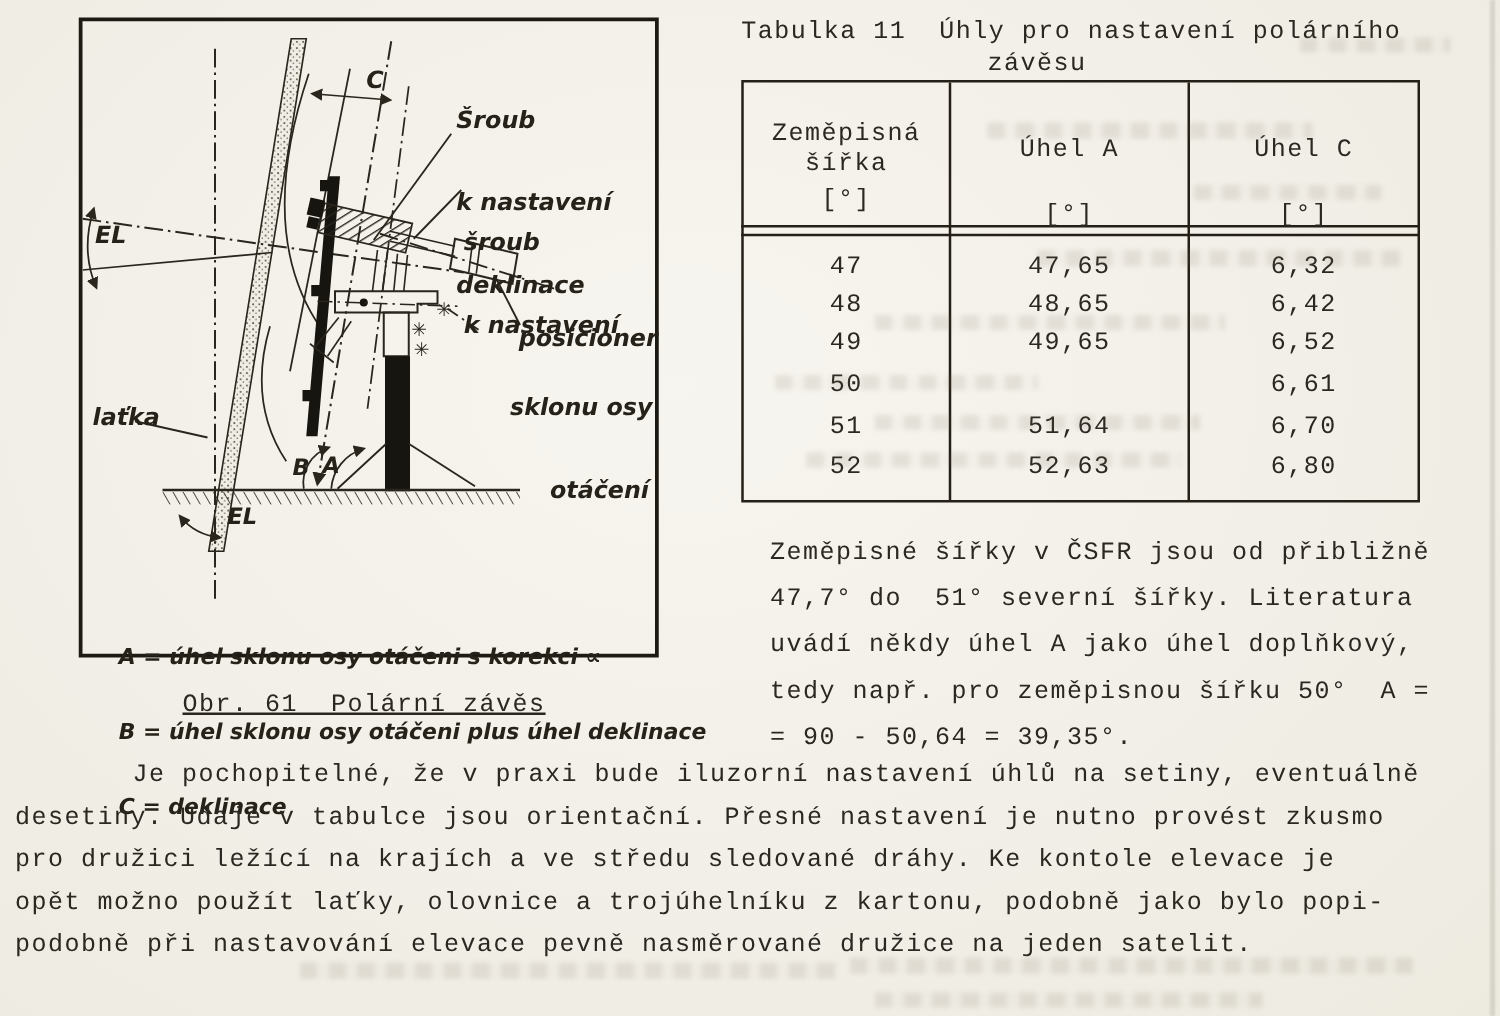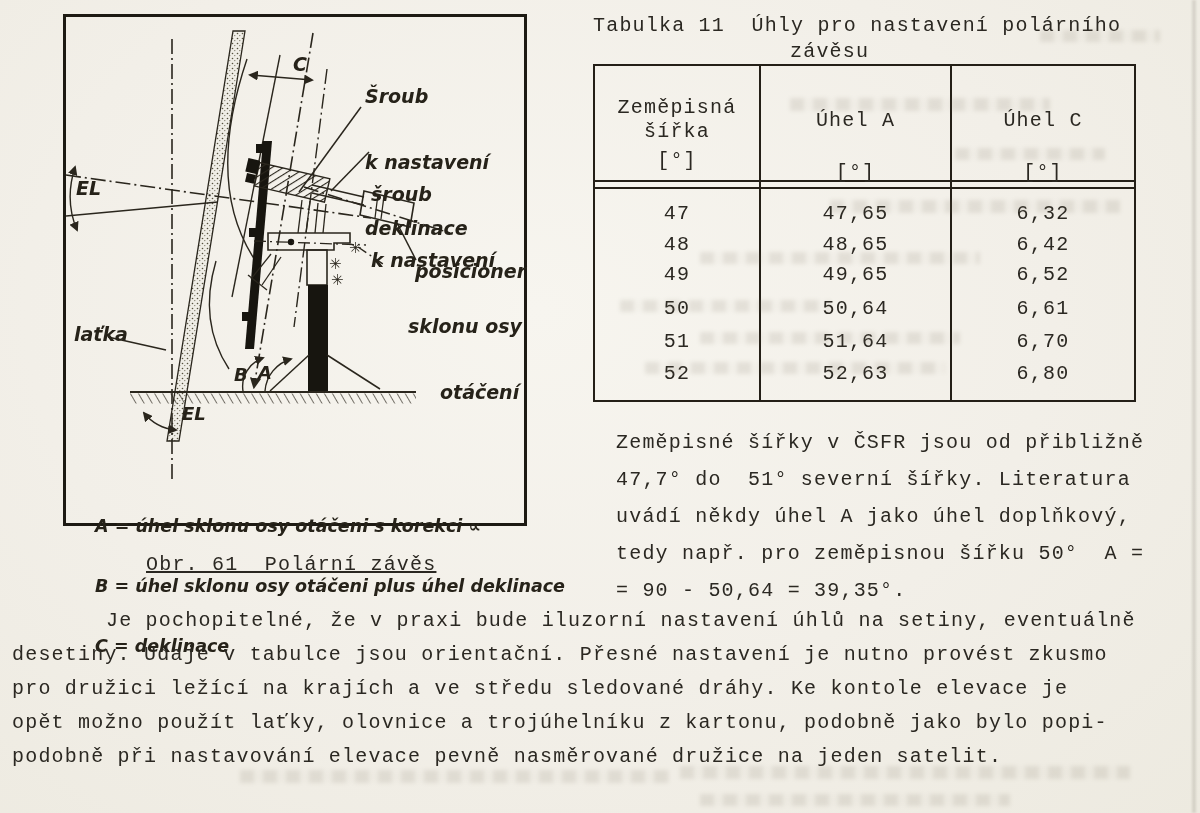--- a/index.html
+++ b/index.html
@@ -256,23 +256,20 @@
           <div class="mono-line">49,65</div>
         </div>
       <div class="td c3">
           <div class="mono-line">6,52</div>
         </div>
     </div>
     <div class="tr" style="top:232px;">
       <div class="td c1">
           <div class="mono-line">50</div>
         </div>
-      <div class="td c2">
-          <div class="mono-line">50,64</div>
-        </div>
       <div class="td c3">
           <div class="mono-line">6,61</div>
         </div>
     </div>
     <div class="tr" style="top:265px;">
       <div class="td c1">
           <div class="mono-line">51</div>
         </div>
       <div class="td c2">
           <div class="mono-line">51,64</div>

